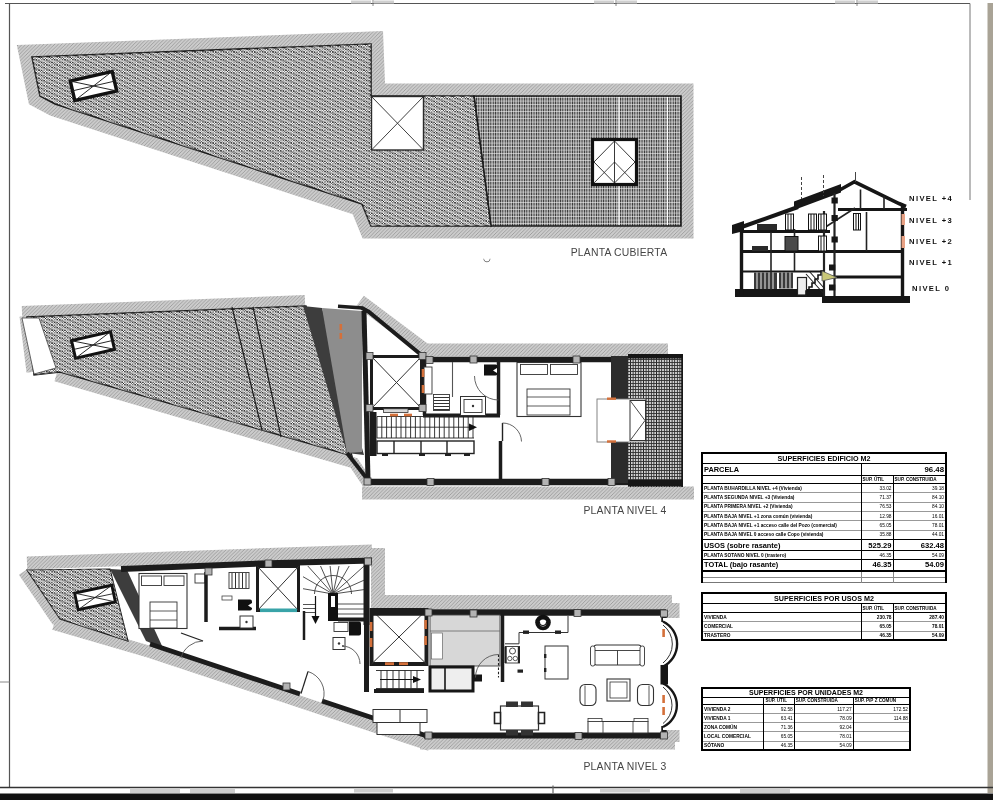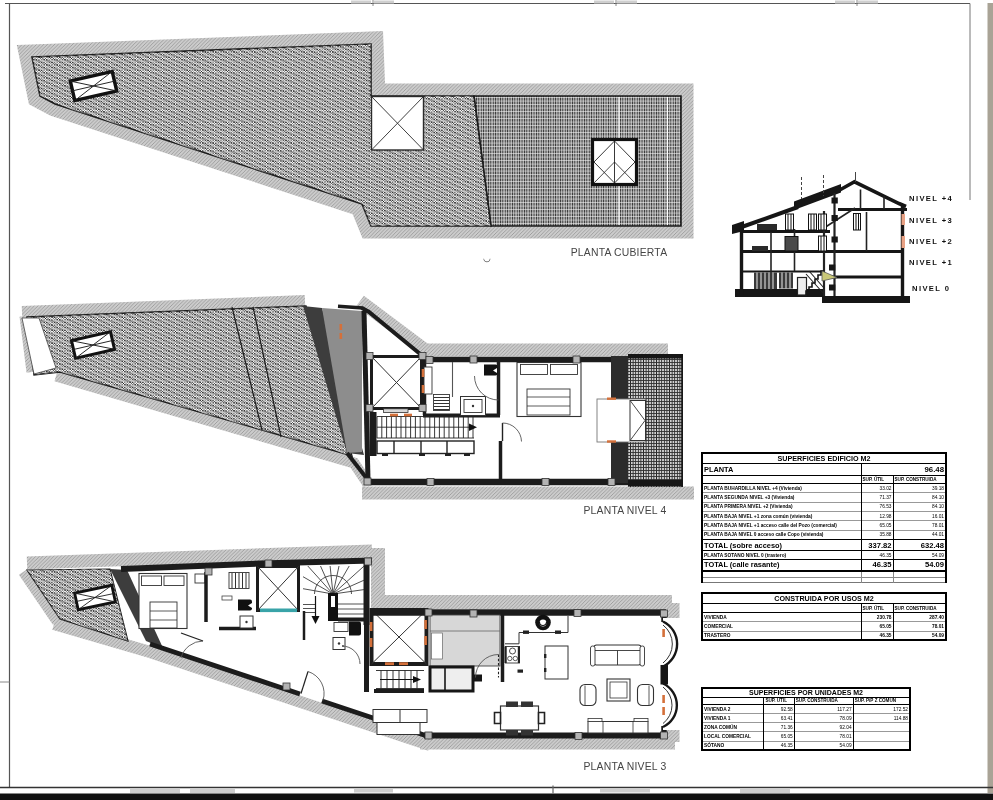--- a/index.html
+++ b/index.html
@@ -644,21 +644,21 @@
         <colgroup>
           <col style="width:159px">
           <col style="width:32px">
           <col style="width:53px">
         </colgroup>
         <tbody>
           <tr style="height:10px">
             <td colspan="3" style="text-align:center;font-size:7.2px;font-weight:bold;border-bottom:1.6px solid #000;">SUPERFICIES EDIFICIO M2</td>
           </tr>
           <tr style="height:12px">
-            <td style="font-size:7.4px;font-weight:bold;border-right:1px solid #000;">PLANTA</td>
+            <td style="font-size:7.4px;font-weight:bold;border-right:1px solid #000;">PARCELA</td>
             <td colspan="2" style="text-align:right;font-size:7.8px;font-weight:bold;">96.48</td>
           </tr>
           <tr style="height:8px;border-top:1.4px solid #000;border-bottom:1.4px solid #000;">
             <td style="border-right:1px solid #000;"></td>
             <td style="font-size:4.6px;font-weight:bold;border-right:1px solid #000;">SUP. ÚTIL</td>
             <td style="font-size:4.6px;font-weight:bold;">SUP. CONSTRUIDA</td>
           </tr>
           <tr style="height:9.35px;border-bottom:0.5px solid #999;">
             <td style="font-size:4.8px;font-weight:bold;border-right:1px solid #000;">PLANTA BUHARDILLA NIVEL +4 (Vivienda)</td>
             <td style="font-size:4.8px;text-align:right;border-right:1px solid #000;">33.02</td>
@@ -683,31 +683,31 @@
             <td style="font-size:4.8px;font-weight:bold;border-right:1px solid #000;">PLANTA BAJA NIVEL +1 acceso calle del Pozo (comercial)</td>
             <td style="font-size:4.8px;text-align:right;border-right:1px solid #000;">65.05</td>
             <td style="font-size:4.8px;text-align:right;">78.01</td>
           </tr>
           <tr style="height:9.35px;">
             <td style="font-size:4.8px;font-weight:bold;border-right:1px solid #000;">PLANTA BAJA NIVEL 0 acceso calle Copo (vivienda)</td>
             <td style="font-size:4.8px;text-align:right;border-right:1px solid #000;">35.88</td>
             <td style="font-size:4.8px;text-align:right;">44.01</td>
           </tr>
           <tr style="height:11px;border-top:1.6px solid #000;border-bottom:1.6px solid #000;">
-            <td style="font-size:7.4px;font-weight:bold;border-right:1px solid #000;">TOTAL (sobre acceso)</td>
-            <td style="font-size:7.6px;font-weight:bold;text-align:right;border-right:1px solid #000;">337.82</td>
+            <td style="font-size:7.4px;font-weight:bold;border-right:1px solid #000;">USOS (sobre rasante)</td>
+            <td style="font-size:7.6px;font-weight:bold;text-align:right;border-right:1px solid #000;">525.29</td>
             <td style="font-size:7.6px;font-weight:bold;text-align:right;">632.48</td>
           </tr>
           <tr style="height:9px;">
             <td style="font-size:4.8px;font-weight:bold;border-right:1px solid #000;">PLANTA SOTANO NIVEL 0 (trastero)</td>
             <td style="font-size:4.8px;text-align:right;border-right:1px solid #000;">46.35</td>
             <td style="font-size:4.8px;text-align:right;">54.09</td>
           </tr>
           <tr style="height:11px;border-top:1.6px solid #000;">
-            <td style="font-size:7.4px;font-weight:bold;border-right:1px solid #000;">TOTAL (calle rasante)</td>
+            <td style="font-size:7.4px;font-weight:bold;border-right:1px solid #000;">TOTAL (bajo rasante)</td>
             <td style="font-size:7.6px;font-weight:bold;text-align:right;border-right:1px solid #000;">46.35</td>
             <td style="font-size:7.6px;font-weight:bold;text-align:right;">54.09</td>
           </tr>
         </tbody>
       </table>
       <table style="width:246px;border-left:2px solid #000;border-right:2px solid #000;border-bottom:1px solid #777;">
         <colgroup>
           <col style="width:159px">
           <col style="width:32px">
           <col style="width:53px">
@@ -729,21 +729,21 @@
 
 <div class="tt" style="left:701px;top:592px;">
       <table style="width:246px;border:2px solid #000;">
         <colgroup>
           <col style="width:159px">
           <col style="width:32px">
           <col style="width:53px">
         </colgroup>
         <tbody>
           <tr style="height:10px">
-            <td colspan="3" style="text-align:center;font-size:7.2px;font-weight:bold;border-bottom:1.6px solid #000;">CONSTRUIDA POR USOS M2</td>
+            <td colspan="3" style="text-align:center;font-size:7.2px;font-weight:bold;border-bottom:1.6px solid #000;">SUPERFICIES POR USOS M2</td>
           </tr>
           <tr style="height:9px;border-bottom:1.4px solid #000;">
             <td style="border-right:1px solid #000;"></td>
             <td style="font-size:4.6px;font-weight:bold;border-right:1px solid #000;">SUP. ÚTIL</td>
             <td style="font-size:4.6px;font-weight:bold;">SUP. CONSTRUIDA</td>
           </tr>
           <tr style="height:9.3px;border-bottom:0.5px solid #999;">
             <td style="font-size:4.8px;font-weight:bold;border-right:1px solid #000;">VIVIENDA</td>
             <td style="font-size:4.8px;font-weight:bold;text-align:right;border-right:1px solid #000;">230.78</td>
             <td style="font-size:4.8px;font-weight:bold;text-align:right;">287.40</td>

